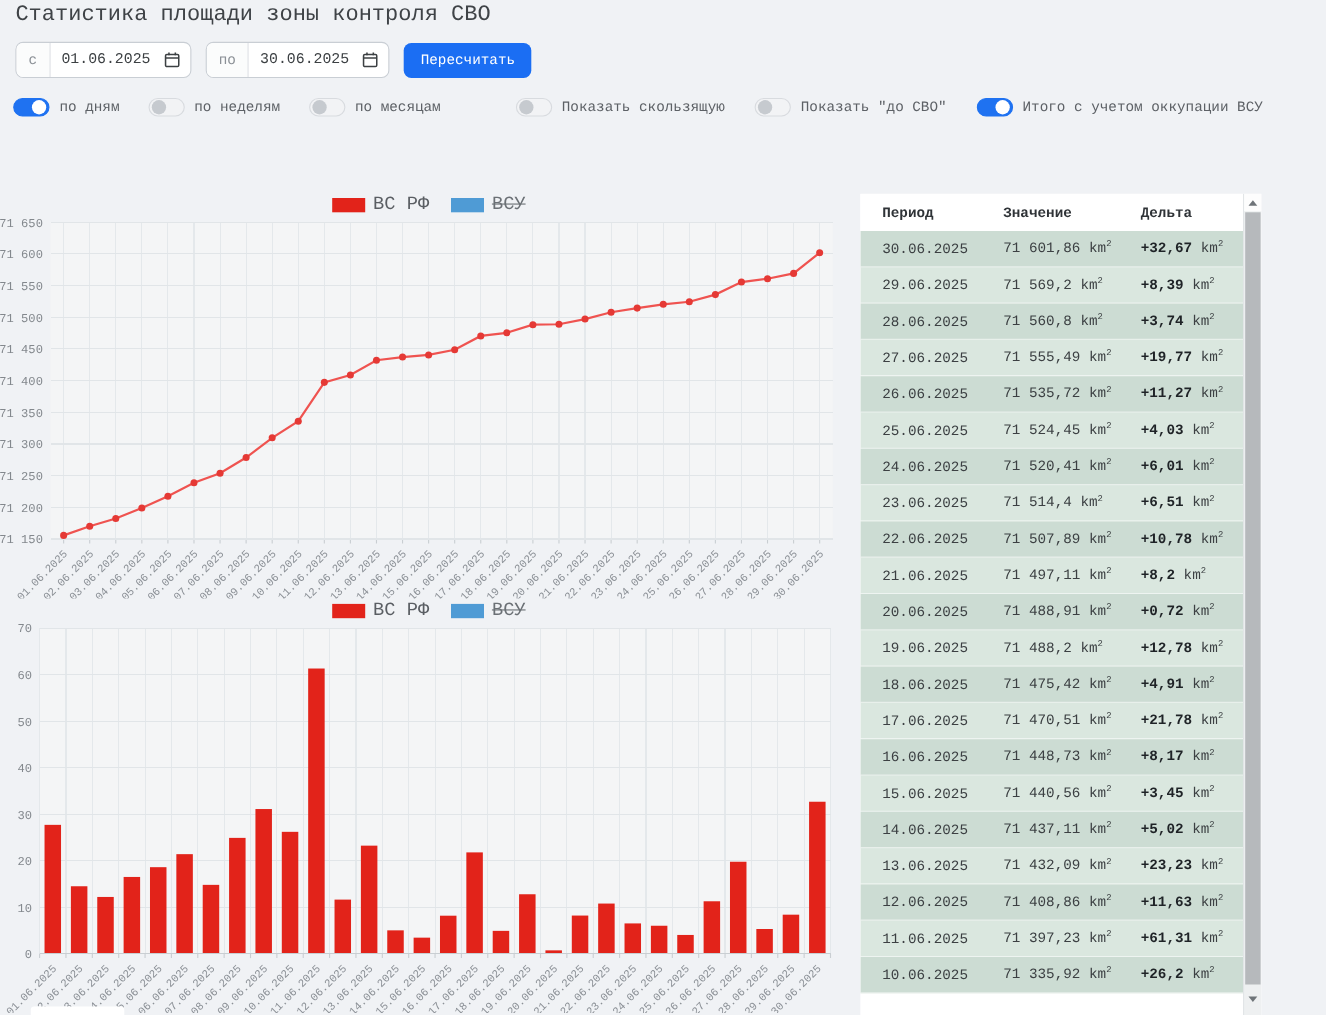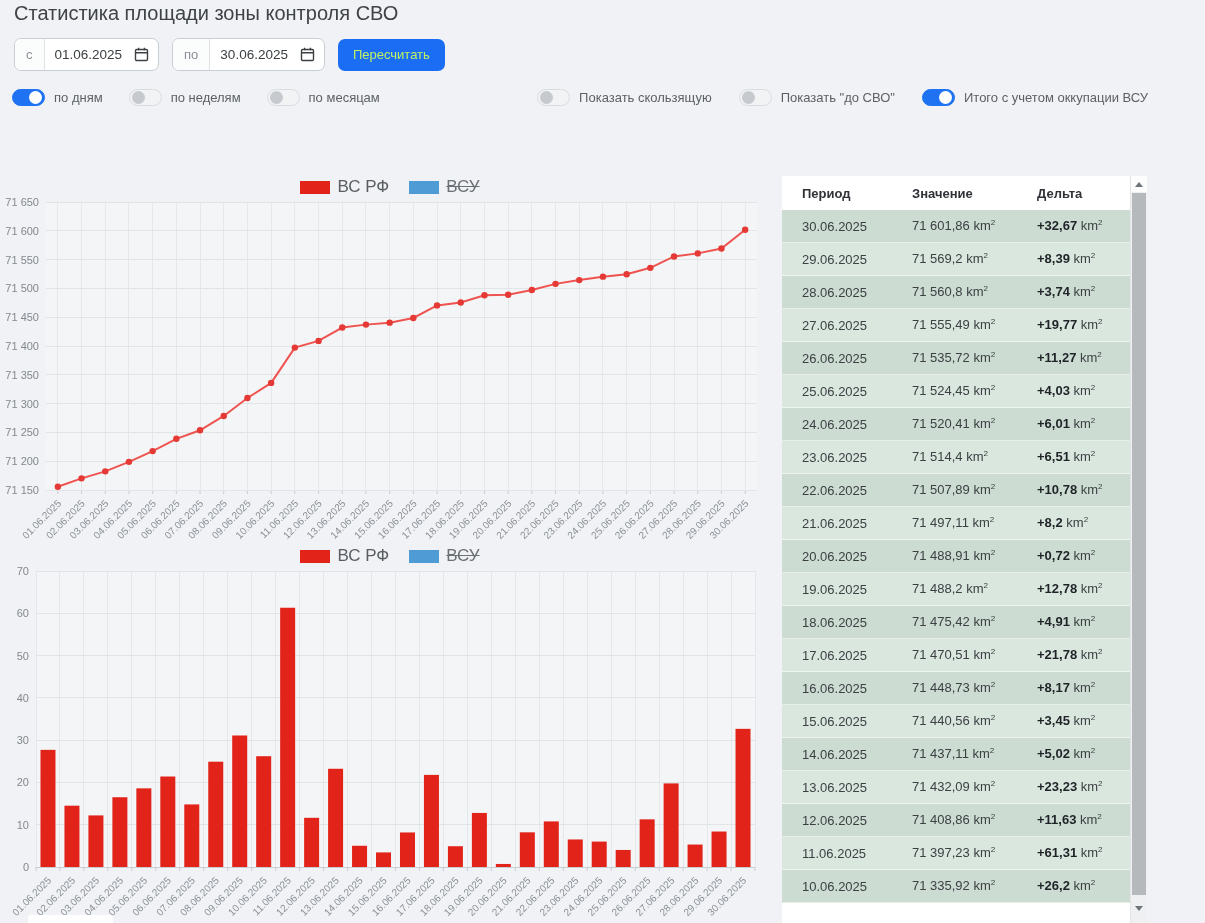--- a/index.html
+++ b/index.html
@@ -1,31 +1,31 @@
 <!DOCTYPE html>
 <html><head>
 <meta charset="utf-8">
 <style>
   * { box-sizing: border-box; margin: 0; padding: 0; }
   html,body { background:#f0f2f5; }
   #app {
     position: relative; width: 1205px; height: 923px; overflow: hidden;
-    background:#f0f2f5; font-family:Liberation Sans, sans-serif; color:#3c4043;
+    background:#f0f2f5; font-family:Liberation Mono, monospace; color:#3c4043;
   }
   sup { font-size: 62%; }
 
   .page-title { position:absolute; left:14px; top:2px; font-size:20px; font-weight:500; color:#3f4347; }
 
   
   .controls { position:absolute; left:14px; top:38px; display:flex; gap:13px; align-items:center; }
   .date-group { display:flex; align-items:center; height:33px; background:#fff; border:1px solid #c9ced4; border-radius:7px; overflow:hidden; }
   .date-prefix { padding:0 11px; height:100%; display:flex; align-items:center; font-size:13px; color:#8b9096; border-right:1px solid #dfe2e6; background:#fbfcfc; }
   .date-value { padding:0 10px; font-size:13.5px; color:#3c4043; min-width:84px; }
   .cal-btn { padding:0 9px 0 2px; display:flex; align-items:center; cursor:pointer; }
-  .recalc-btn { height:32px; padding:0 15px; background:#1b6ef3; color:#bef264; font-size:13px; border:none; border-radius:7px; cursor:pointer; font-family:inherit; }
+  .recalc-btn { height:32px; padding:0 15px; background:#1b6ef3; color:#ffffff; font-size:13px; border:none; border-radius:7px; cursor:pointer; font-family:inherit; }
 
   
   .granularity { position:absolute; left:12px; top:89px; display:flex; gap:26px; }
   .options { position:absolute; top:89px; right:57px; display:flex; gap:27px; }
   .toggle-item { display:flex; align-items:center; gap:9px; }
   .switch { position:relative; width:33px; height:17px; border-radius:9px; background:#f2f3f5; border:1px solid #d8dbdf; cursor:pointer; flex:none; }
   .switch .knob { position:absolute; top:1px; left:2px; width:13px; height:13px; border-radius:50%; background:#c6cacf; }
   .switch.on { background:#1f72f1; border-color:#1f72f1; }
   .switch.on .knob { left:auto; right:2px; background:#fff; }
   .t-label { font-size:13px; color:#5d6166; }

